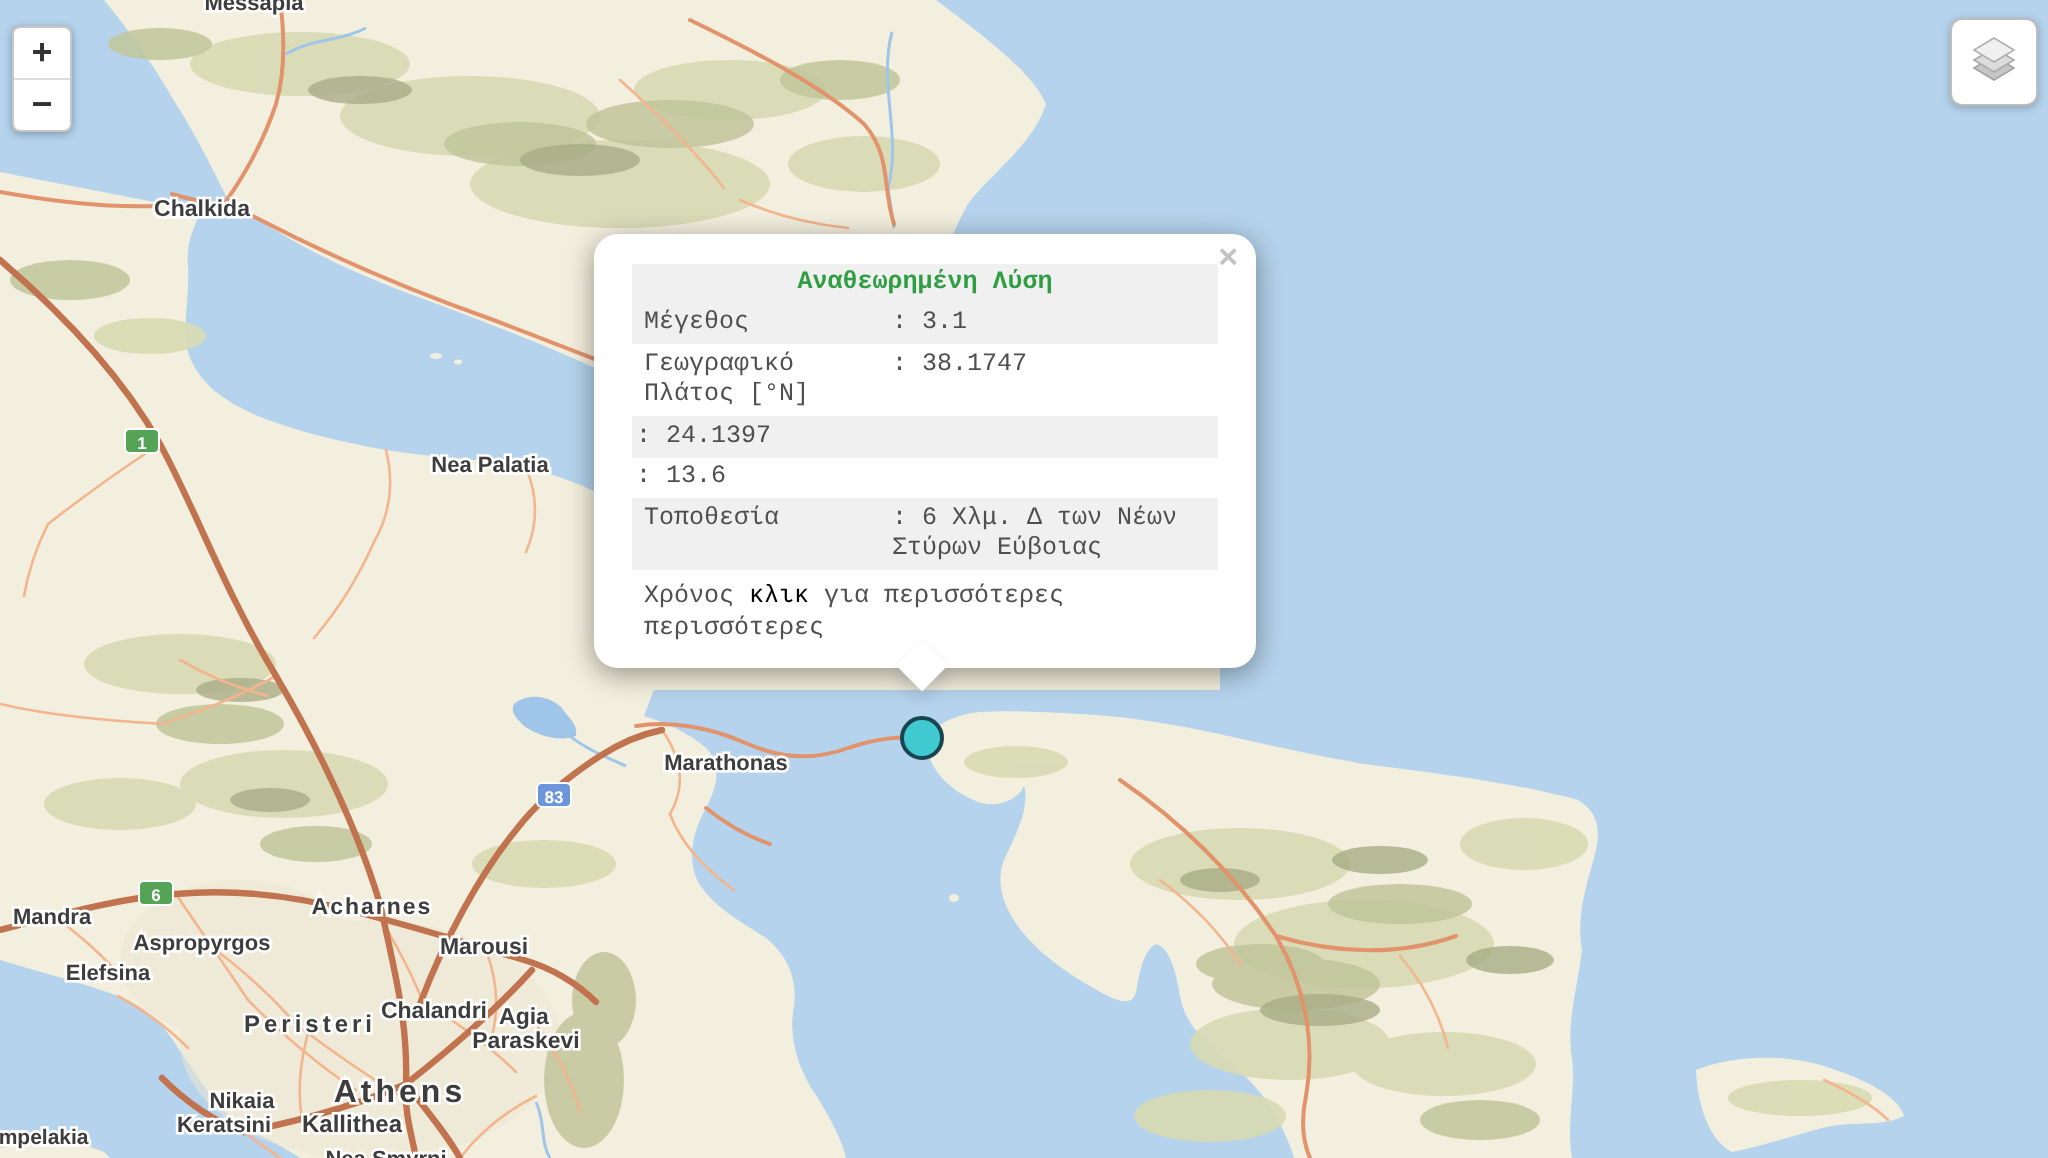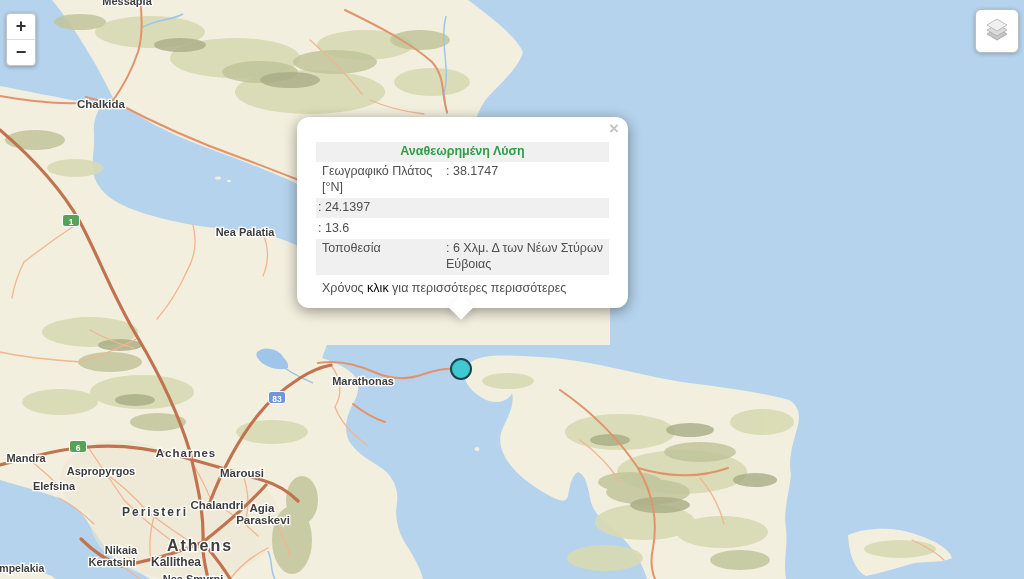--- a/index.html
+++ b/index.html
@@ -24,21 +24,21 @@
              border:1px solid #bdbdbd;border-radius:6px;box-shadow:0 1px 4px rgba(0,0,0,.25);
              display:flex;align-items:center;justify-content:center;cursor:pointer;z-index:20;}
 
   
   .popup{position:absolute;left:297px;top:117px;width:331px;background:#fff;
          border-radius:12px;box-shadow:0 3px 14px rgba(0,0,0,.4);
          font-size:12.5px;line-height:15.5px;color:#4f4f4f;z-index:30;}
   .popup-tail{position:absolute;left:155px;bottom:-8px;width:18px;height:18px;
               background:#fff;transform:rotate(45deg);
               box-shadow:3px 3px 8px rgba(0,0,0,.12);}
-  .popup-content{position:relative;padding:25px 19px 10px 19px;}
+  .popup-content{position:relative;padding:15px 19px 10px 19px;font-family:Liberation Mono, monospace;}
   .ptitle{background:#f0f0f0;text-align:center;font-weight:bold;padding:2px 6px;}
   .prow{display:flex;}
   .prow.striped{background:#f0f0f0;}
   .plabel{width:128px;padding:2.5px 4px 2.5px 6px;box-sizing:border-box;}
   .pvalue{flex:1;padding:2.5px 6px 2.5px 2px;}
   .pfooter{padding:6px 6px 2px 6px;}
   .plink{cursor:pointer;text-decoration:none;}
   .pclose{position:absolute;top:3px;right:9px;font-size:17px;line-height:17px;
           color:#c3c3c3;font-weight:bold;cursor:pointer;user-select:none;z-index:31;}
 </style>
@@ -259,20 +259,24 @@
   </div>
 
   <div class="popup">
     <div class="popup-tail"></div>
     <div class="pclose">×</div>
     <div class="popup-content">
       <div class="ptitle" style="color: rgb(47, 158, 67);">Αναθεωρημένη Λύση</div>
       <div>
           <div class="prow">
           </div>
+          <div class="prow striped">
+            <div class="plabel">Μέγεθος</div>
+            <div class="pvalue">: 3.1</div>
+          </div>
           <div class="prow">
             <div class="plabel">Γεωγραφικό Πλάτος [°N]</div>
             <div class="pvalue">: 38.1747</div>
           </div>
           <div class="prow striped">
             <div class="pvalue">: 24.1397</div>
           </div>
           <div class="prow">
             <div class="pvalue">: 13.6</div>
           </div>

